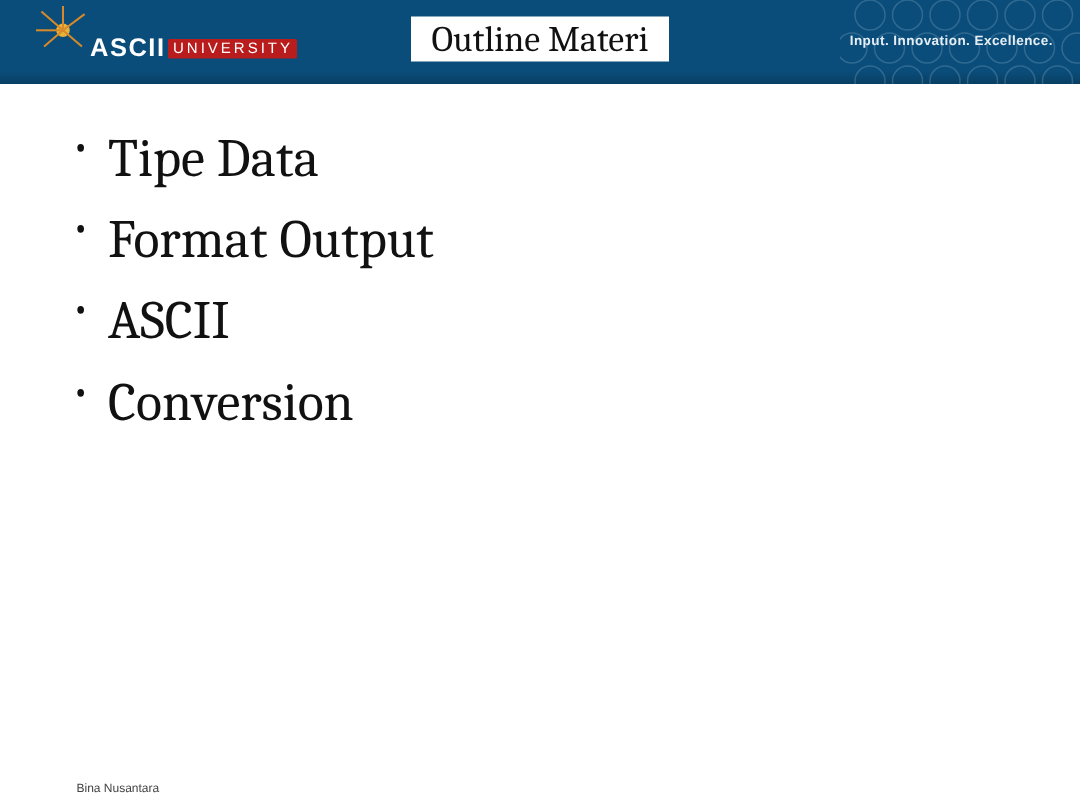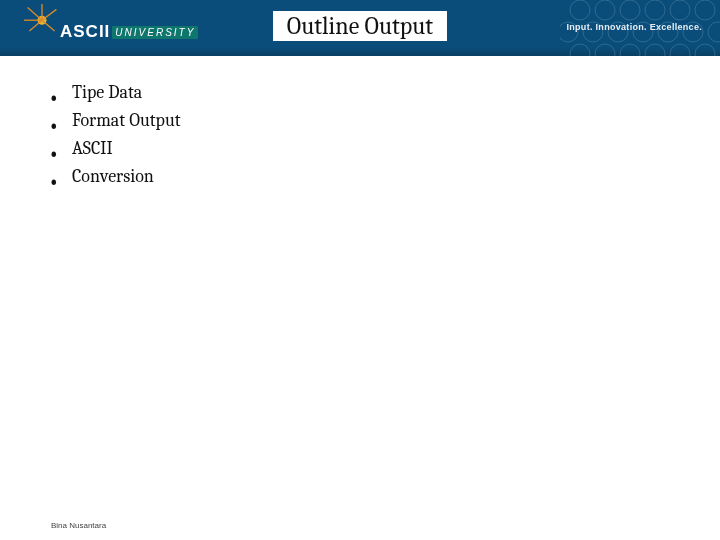--- a/index.html
+++ b/index.html
@@ -40,25 +40,24 @@
     letter-spacing: 1px;
     font-size: 17px;
     color: #fff;
   }
   .logo-text .uni {
     font-weight: 400;
     font-size: 10px;
     letter-spacing: 2px;
     vertical-align: middle;
     margin-left: 2px;
-    background: #0f766e;
+    background: #b91c1c;
     color: #fff;
     padding: 1px 3px;
     border-radius: 1px;
-    font-style: italic;
   }
   .logo-mark {
     position: absolute;
     left: 18px; top: 8px;
     width: 36px; height: 36px;
   }
   .title {
     position: absolute;
     left: 0; right: 0;
     top: 11px;
@@ -87,21 +86,21 @@
   .content {
     position: absolute;
     top: 80px;
     left: 44px;
     right: 40px;
   }
   .content ul {
     list-style: none;
   }
   .content li {
-    font-size: 18px;
+    font-size: 36px;
     line-height: 1.45;
     color: #111;
     position: relative;
     padding-left: 28px;
     margin-bottom: 2px;
   }
   .content li::before {
     content: "•";
     position: absolute;
     left: 4px;
@@ -164,21 +163,21 @@
       </g>
     </svg>
     <div class="logo-text">
       <span>ASCII</span><span class="uni">UNIVERSITY</span>
     </div>
   </div>
 
   <div class="tagline">Input. Innovation. Excellence.</div>
 
   <div class="title">
-    <span class="title-text">Outline Output</span>
+    <span class="title-text">Outline Materi</span>
   </div>
 
   <div class="content">
     <ul>
       <li><span>Tipe Data</span></li>
       <li><span>Format Output</span></li>
       <li><span>ASCII</span></li>
       <li><span>Conversion</span></li>
     </ul>
   </div>

